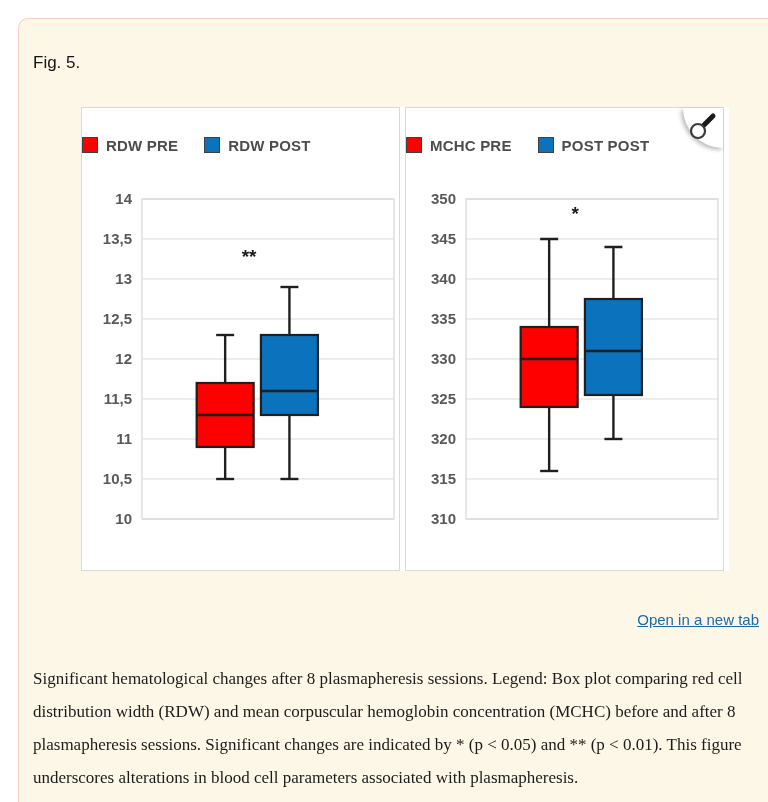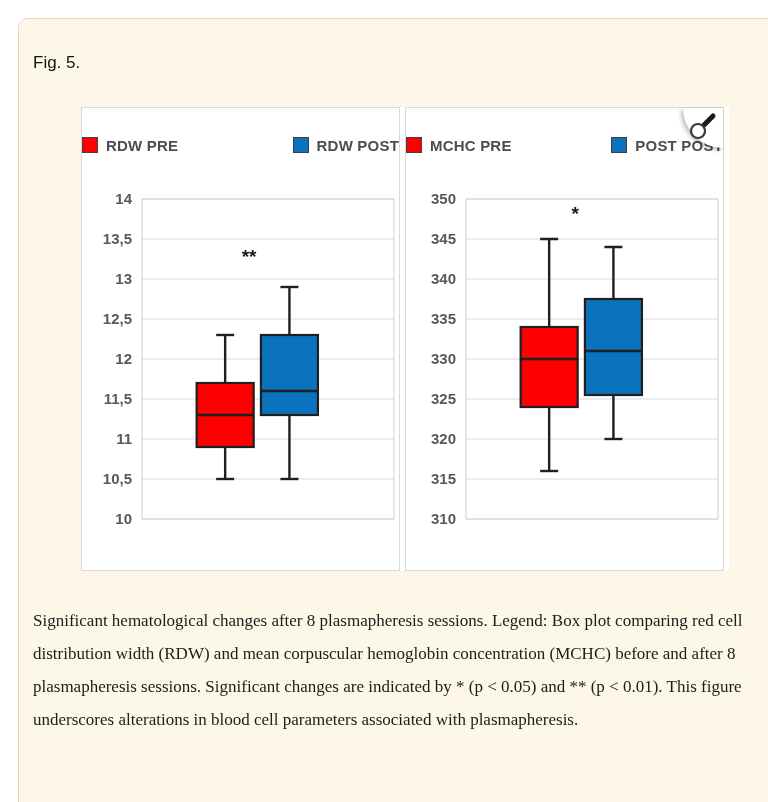--- a/index.html
+++ b/index.html
@@ -22,21 +22,21 @@
     cursor:pointer;
   }
   .panel {
     position:relative;
     width:319px; height:464px;
     background:#ffffff;
     border:1px solid #d9d9d9;
     padding-top:28px;
   }
   .legend {
-    display:flex; justify-content:space-between; align-items:center; gap:26px;
+    display:flex; justify-content:flex-start; align-items:center; gap:26px;
     height:18px; margin-bottom:0;
   }
   .legend-item { display:flex; align-items:center; gap:8px; }
   .swatch { width:16px; height:16px; border:1.5px solid #404040; display:inline-block; }
   .legend-label { font-size:15px; font-weight:600; color:#4d4d4d; letter-spacing:0.2px; }
   .chart-svg { display:block; }
   .zoom-btn {
     position:absolute; top:0; right:0; width:40px; height:40px;
     background:#ffffff;
     border-bottom-left-radius:40px;
@@ -160,16 +160,19 @@
       <div class="zoom-btn">
         <svg width="30" height="30" viewBox="0 0 30 30">
           <line x1="17" y1="13" x2="26" y2="4" stroke="#1a1a1a" stroke-width="5" stroke-linecap="round"></line>
           <circle cx="11" cy="19" r="7" fill="#ffffff" stroke="#3a3a3a" stroke-width="2.2"></circle>
         </svg>
       </div>
     </div>
 
   </div>
 
+  <div class="open-tab-row">
+    <a class="open-tab-link" href="#">Open in a new tab</a>
+  </div>
 
   <p class="caption">Significant hematological changes after 8 plasmapheresis sessions. Legend: Box plot comparing red cell distribution width (RDW) and mean corpuscular hemoglobin concentration (MCHC) before and after 8 plasmapheresis sessions. Significant changes are indicated by * (p &lt; 0.05) and ** (p &lt; 0.01). This figure underscores alterations in blood cell parameters associated with plasmapheresis.</p>
 
 </div>
 
 </body></html>

